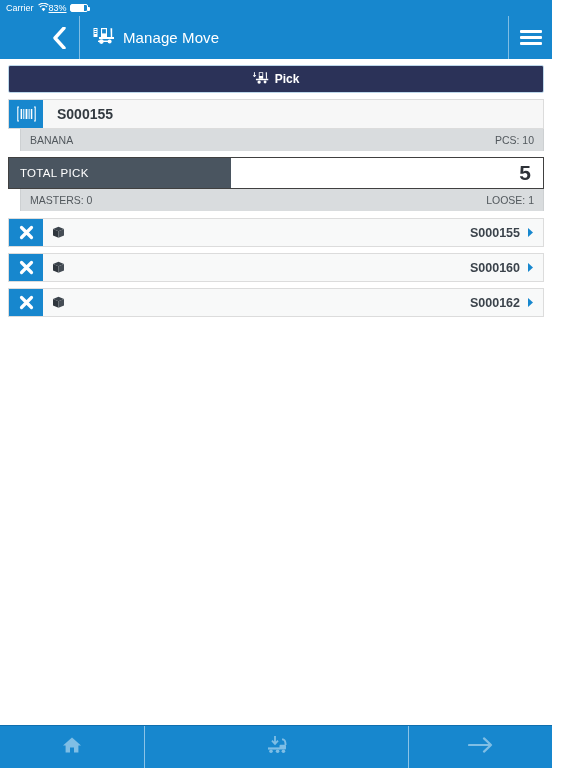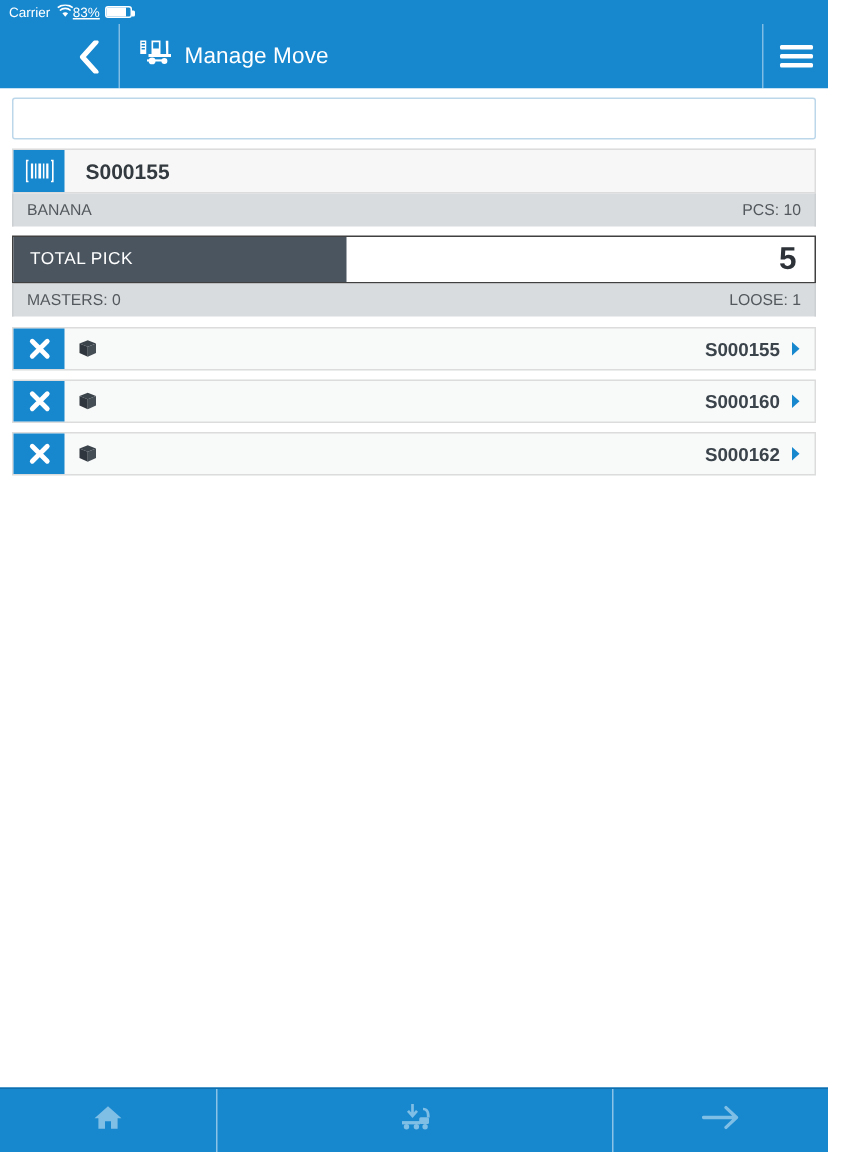--- a/index.html
+++ b/index.html
@@ -118,21 +118,21 @@
     padding-left: 14px;
   }
 
   
   .meta-row {
     height: 22px;
     background: #d9dcde;
     display: flex; align-items: center; justify-content: space-between;
     padding: 0 9px;
     font-size: 10.5px; color: #52585d;
-    border-left: 1px solid #cdd0d2; border-right: 1px solid #cdd0d2;
+    border-left: 1px solid #cdd0d2; border-right: 1px solid #cdd0d2; margin-left: 12px;
   }
 
   
   .total-row {
     display: flex; align-items: stretch;
     height: 32px;
     margin-top: 6px;
     border: 1px solid #404040;
     background: #ffffff;
   }
@@ -242,20 +242,34 @@
         <span></span>
           <span></span>
           <span></span>
       </div>
     </div>
   </div>
 
   <div class="content">
 
     <div class="tabs">
+      <div class="tab active">
+        <span>
+          <svg width="16" height="14" viewBox="0 0 22 18">
+            <path d="M8 1 L14 1 L14 10 L8 10 Z" fill="#fff"></path>
+            <path d="M9.1 2.2 L12.9 2.2 L12.9 6.4 L9.1 6.4 Z" fill="#2b3258"></path>
+            <path d="M14 10 L21 10 L21 12 L4 12 L4 10 Z" fill="#fff"></path>
+            <path d="M17.5 1.2 L19.2 1.2 L19.2 10 L17.8 10 Z" fill="#fff"></path>
+            <path d="M2 1 L2 7 M0 5 L2 7.4 L4 5" stroke="#fff" stroke-width="1.3" fill="none"></path>
+            <circle cx="8.4" cy="14.6" r="2.3" fill="#fff"></circle>
+            <circle cx="16.6" cy="14.6" r="2" fill="#fff"></circle>
+          </svg>
+        </span>
+        <span>Pick</span>
+      </div>
     </div>
 
     <div class="card-head">
       <div class="barcode-btn">
         <svg width="19" height="16" viewBox="0 0 19 16">
           <path d="M2 1 L0.8 1 L0.8 15 L2 15" stroke="#fff" stroke-width="1.1" fill="none"></path>
           <path d="M17 1 L18.2 1 L18.2 15 L17 15" stroke="#fff" stroke-width="1.1" fill="none"></path>
           <rect x="3.6" y="3" width="1.5" height="10" fill="#fff"></rect>
           <rect x="6.3" y="3" width="1" height="10" fill="#fff"></rect>
           <rect x="8.6" y="3" width="1.8" height="10" fill="#fff"></rect>

